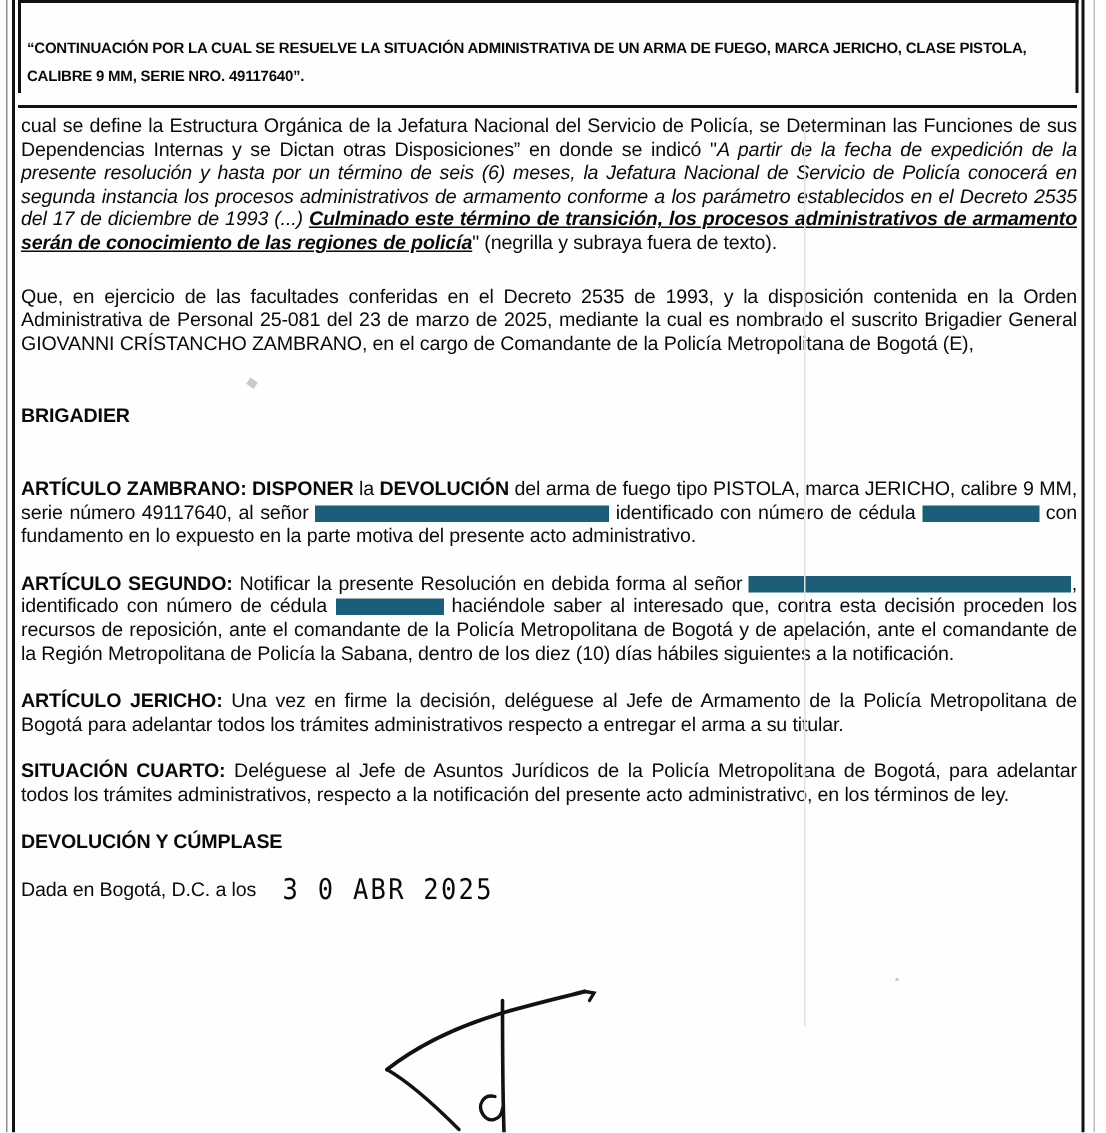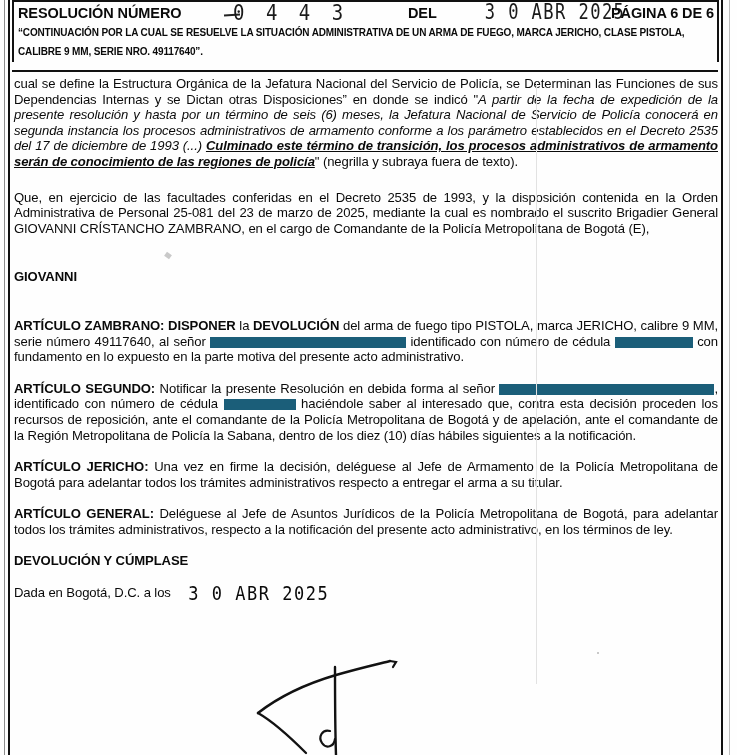--- a/index.html
+++ b/index.html
@@ -247,48 +247,40 @@
   <div class="border-left-2"></div>
   <div class="border-left"></div>
   <div class="border-right"></div>
   <div class="border-right-faint"></div>
 
   <div id="header">
     <div class="hdr-top-rule"></div>
     <div class="hdr-side-left"></div>
     <div class="hdr-side-right"></div>
 
-    <div class="hdr-line1">
-      <span class="hdr-label-res">RESOLUCIÓN NÚMERO</span>
-      <span class="hdr-stamp-strike"></span>
-      <span class="hdr-stamp-num">0 4 4 3</span>
-      <span class="hdr-label-del">DEL</span>
-      <span class="hdr-stamp-date">3 0 ABR 2025</span>
-      <span class="hdr-label-page">PÁGINA 6 DE 6</span>
-    </div>
 
     <div class="hdr-line2">“CONTINUACIÓN POR LA CUAL SE RESUELVE LA SITUACIÓN ADMINISTRATIVA DE UN ARMA DE FUEGO, MARCA JERICHO, CLASE PISTOLA, CALIBRE 9 MM, SERIE NRO. 49117640”.</div>
 
     <div class="hdr-bottom-rule"></div>
   </div>
 
   <div id="body">
 
     <p class="para">
       <span>cual se define la Estructura Orgánica de la Jefatura Nacional del Servicio de Policía, se Determinan las Funciones de sus Dependencias Internas y se Dictan otras Disposiciones” en donde se indicó "</span><span class="it">A partir de la fecha de expedición de la presente resolución y hasta por un término de seis (6) meses, la Jefatura Nacional de Servicio de Policía conocerá en segunda instancia los procesos administrativos de armamento conforme a los parámetro establecidos en el Decreto 2535 del 17 de diciembre de 1993 (...) </span><span class="bu">Culminado este término de transición, los procesos administrativos de armamento serán de conocimiento de las regiones de policía</span><span>" (negrilla y subraya fuera de texto).</span>
     </p>
 
     <div class="gap-lg"></div>
 
     <p class="para">Que, en ejercicio de las facultades conferidas en el Decreto 2535 de 1993, y la disposición contenida en la Orden Administrativa de Personal 25-081 del 23 de marzo de 2025, mediante la cual es nombrado el suscrito Brigadier General GIOVANNI CRÍSTANCHO ZAMBRANO, en el cargo de Comandante de la Policía Metropolitana de Bogotá (E),</p>
 
     <div class="gap-lg"></div>
     <div class="gap-sm"></div>
 
-    <p class="para center-head">GIOVANNI</p>
+    <p class="para center-head">BRIGADIER</p>
 
     <div class="gap-lg"></div>
     <div class="gap-sm"></div>
 
     <p class="para">
       <span class="bd">ARTÍCULO ZAMBRANO:</span>
       <span class="bd">DISPONER</span><span> la </span><span class="bd">DEVOLUCIÓN</span><span> del arma de fuego tipo PISTOLA, marca JERICHO, calibre 9 MM, serie número 49117640, al señor </span><span class="redact redact-name-1"></span><span> identificado con número de cédula </span><span class="redact redact-ced-1"></span><span> con fundamento en lo expuesto en la parte motiva del presente acto administrativo.</span>
     </p>
 
     <div class="gap-md"></div>
@@ -299,21 +291,21 @@
 
     <div class="gap-md"></div>
 
     <p class="para">
       <span class="bd">ARTÍCULO JERICHO:</span><span> Una vez en firme la decisión, deléguese al Jefe de Armamento de la Policía Metropolitana de Bogotá para adelantar todos los trámites administrativos respecto a entregar el arma a su titular.</span>
     </p>
 
     <div class="gap-md"></div>
 
     <p class="para">
-      <span class="bd">ARTÍCULO GENERAL:</span><span> Deléguese al Jefe de Asuntos Jurídicos de la Policía Metropolitana de Bogotá, para adelantar todos los trámites administrativos, respecto a la notificación del presente acto administrativo, en los términos de ley.</span>
+      <span class="bd">SITUACIÓN CUARTO:</span><span> Deléguese al Jefe de Asuntos Jurídicos de la Policía Metropolitana de Bogotá, para adelantar todos los trámites administrativos, respecto a la notificación del presente acto administrativo, en los términos de ley.</span>
     </p>
 
     <div class="gap-md"></div>
 
     <p class="para bd">DEVOLUCIÓN Y CÚMPLASE</p>
 
     <div class="gap-md"></div>
 
     <p class="para">
       <span>Dada en Bogotá, D.C. a los</span>

